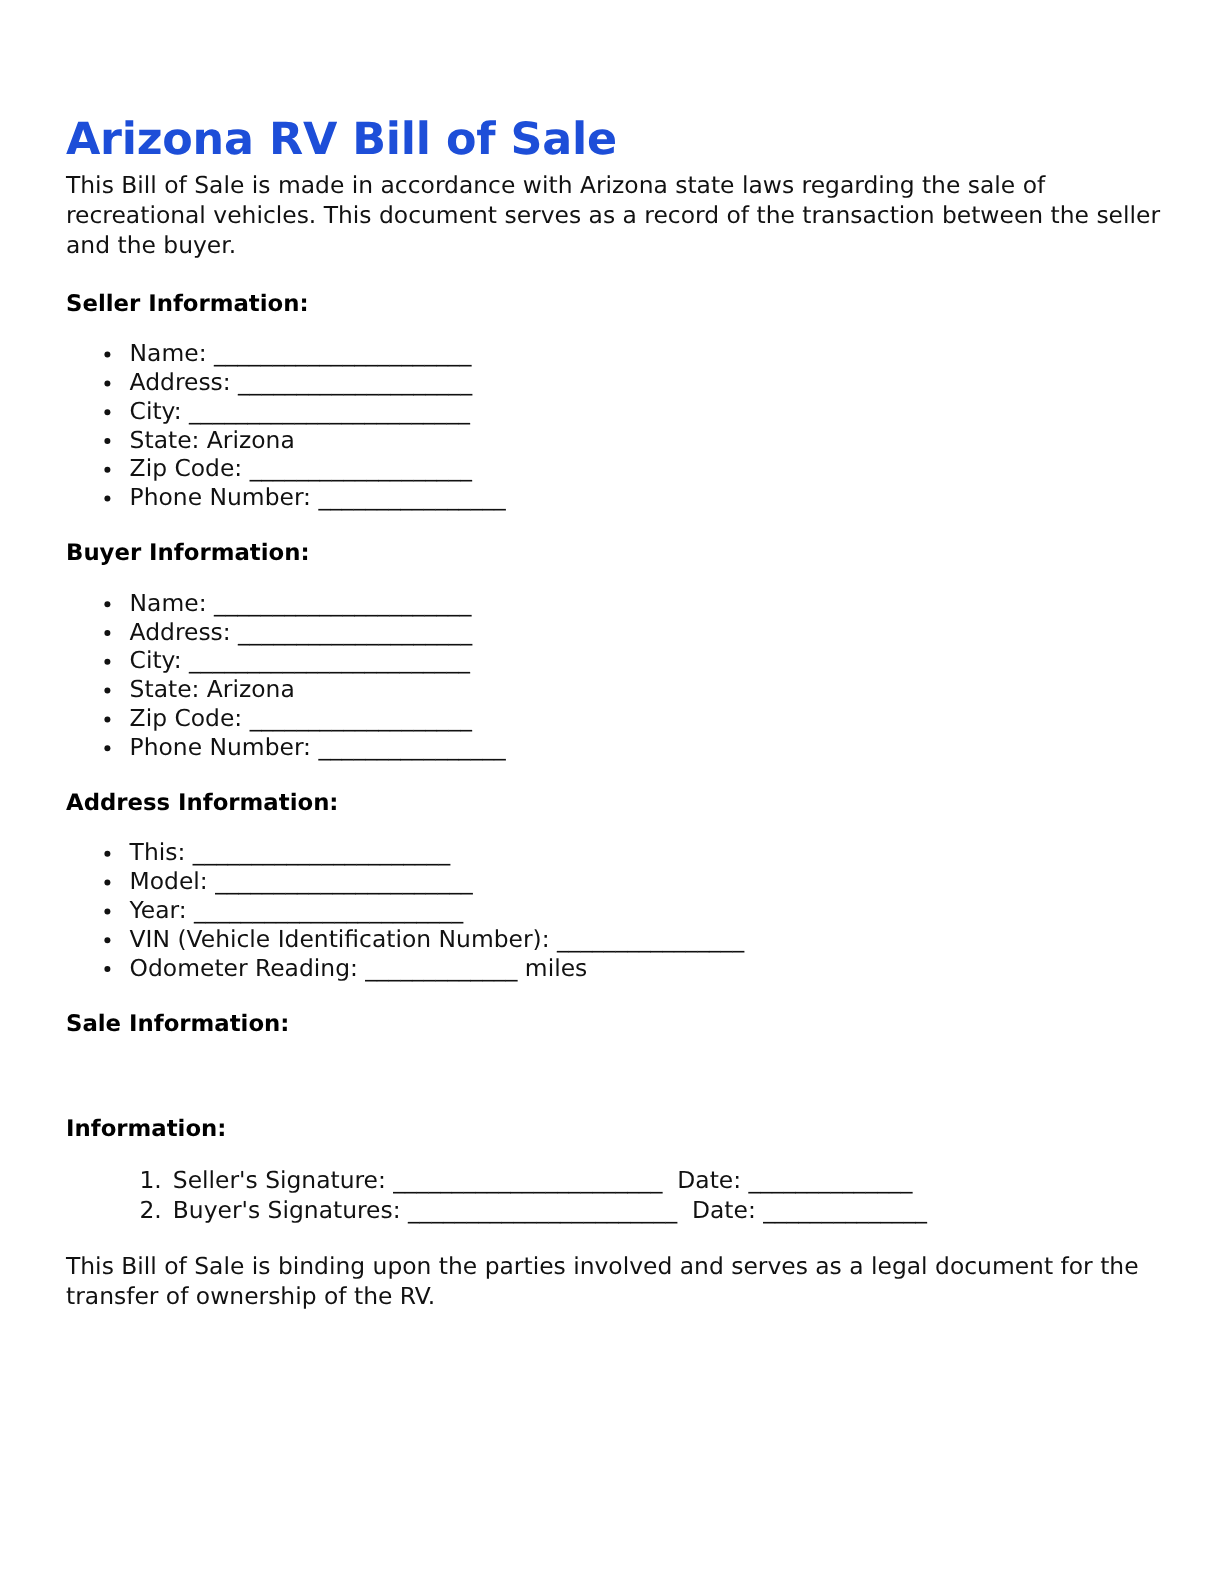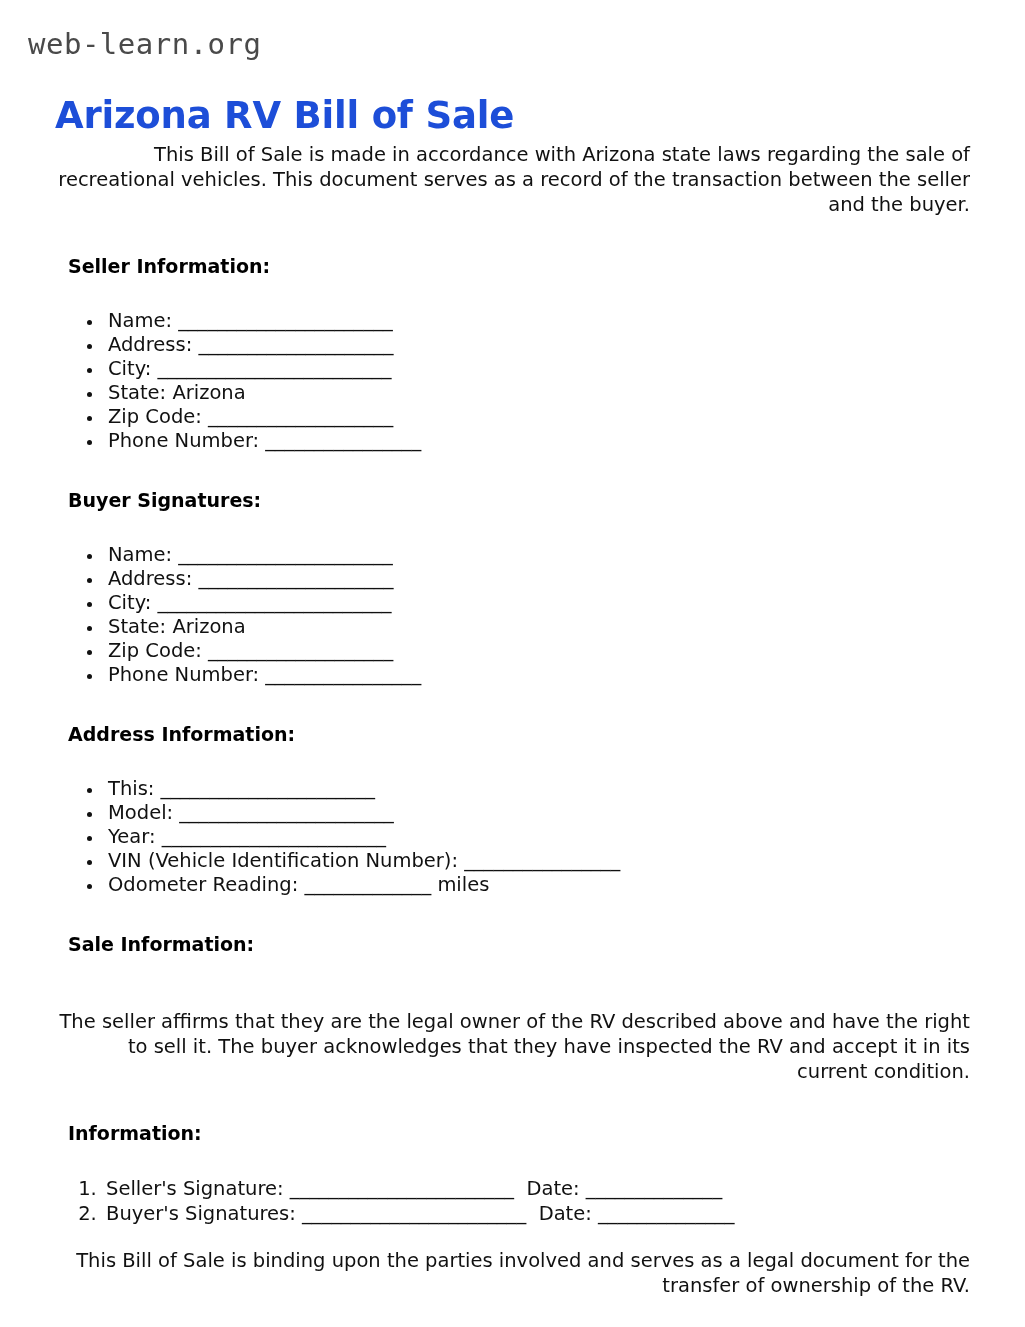--- a/index.html
+++ b/index.html
@@ -56,25 +56,24 @@
     left: 55px;
     top: 142px;
     width: 915px;
   }
 
   p.para {
     margin: 0 0 0 0;
     font-size: 19.5px;
     line-height: 25px;
     color: #111;
-    text-align: right;
   }
 
   h2.section-heading {
-    margin: 13px;
+    margin: 0;
     font-size: 19px;
     font-weight: bold;
     line-height: 24px;
     color: #000;
   }
 
   .gap-after-para   { height: 24px; }
   .gap-after-head   { height: 18px; }
   .gap-after-list   { height: 22px; }
 
@@ -97,28 +96,28 @@
     margin: 0;
     padding: 0 0 0 48px;
     list-style-type: decimal;
   }
   ol.sig-list > li {
     font-size: 19.5px;
     line-height: 25px;
     color: #111;
     padding-left: 3px;
     white-space: pre;
+    margin-left: 38px;
   }
 </style>
 </head>
 <body>
 
 <div class="page">
 
-  <div class="site-brand">web-learn.org</div>
 
   <h1 class="doc-title">Arizona RV Bill of Sale</h1>
 
   <div class="content">
 
     <p class="para">This Bill of Sale is made in accordance with Arizona state laws regarding the sale of recreational vehicles. This document serves as a record of the transaction between the seller and the buyer.</p>
 
     <div class="gap-after-para"></div>
 
     <h2 class="section-heading">Seller Information:</h2>
@@ -127,21 +126,21 @@
       <li>Name: ______________________</li>
       <li>Address: ____________________</li>
       <li>City: ________________________</li>
       <li>State: Arizona</li>
       <li>Zip Code: ___________________</li>
       <li>Phone Number: ________________</li>
     </ul>
 
     <div class="gap-after-list"></div>
 
-    <h2 class="section-heading">Buyer Signatures:</h2>
+    <h2 class="section-heading">Buyer Information:</h2>
     <div class="gap-after-head"></div>
     <ul class="field-list">
       <li>Name: ______________________</li>
       <li>Address: ____________________</li>
       <li>City: ________________________</li>
       <li>State: Arizona</li>
       <li>Zip Code: ___________________</li>
       <li>Phone Number: ________________</li>
     </ul>
 
@@ -157,21 +156,20 @@
       <li>Odometer Reading: _____________ miles</li>
     </ul>
 
     <div class="gap-after-list"></div>
 
     <h2 class="section-heading">Sale Information:</h2>
     <div class="gap-after-head"></div>
 
     <div class="gap-after-list"></div>
 
-    <p class="para">The seller affirms that they are the legal owner of the RV described above and have the right to sell it. The buyer acknowledges that they have inspected the RV and accept it in its current condition.</p>
 
     <div class="gap-after-para"></div>
 
     <h2 class="section-heading">Information:</h2>
     <div class="gap-after-head"></div>
     <ol class="sig-list">
       <li>Seller's Signature: _______________________  Date: ______________</li>
       <li>Buyer's Signatures: _______________________  Date: ______________</li>
     </ol>
 

